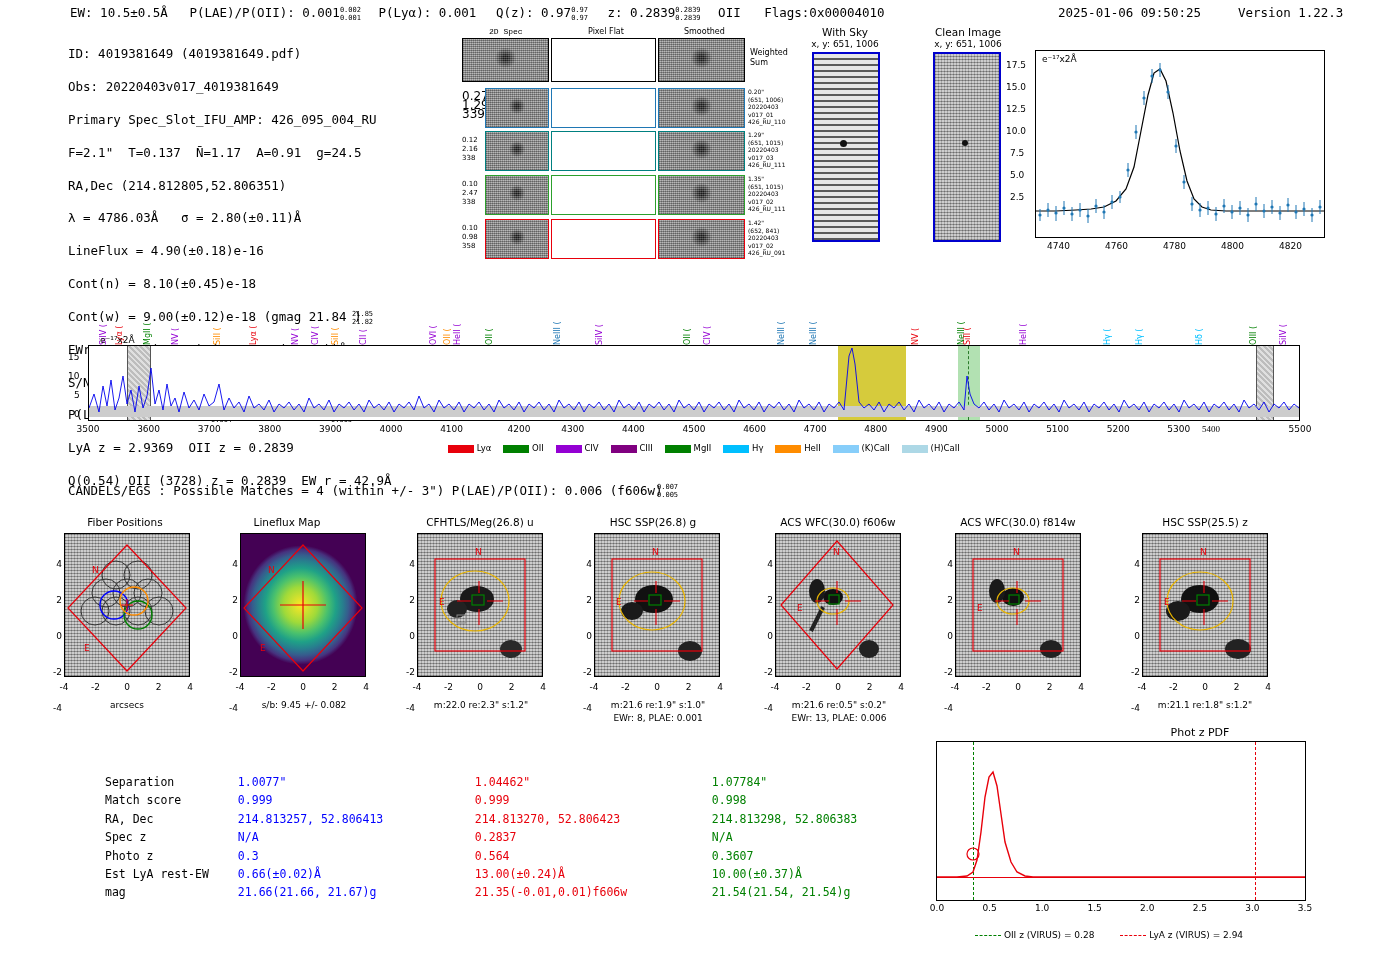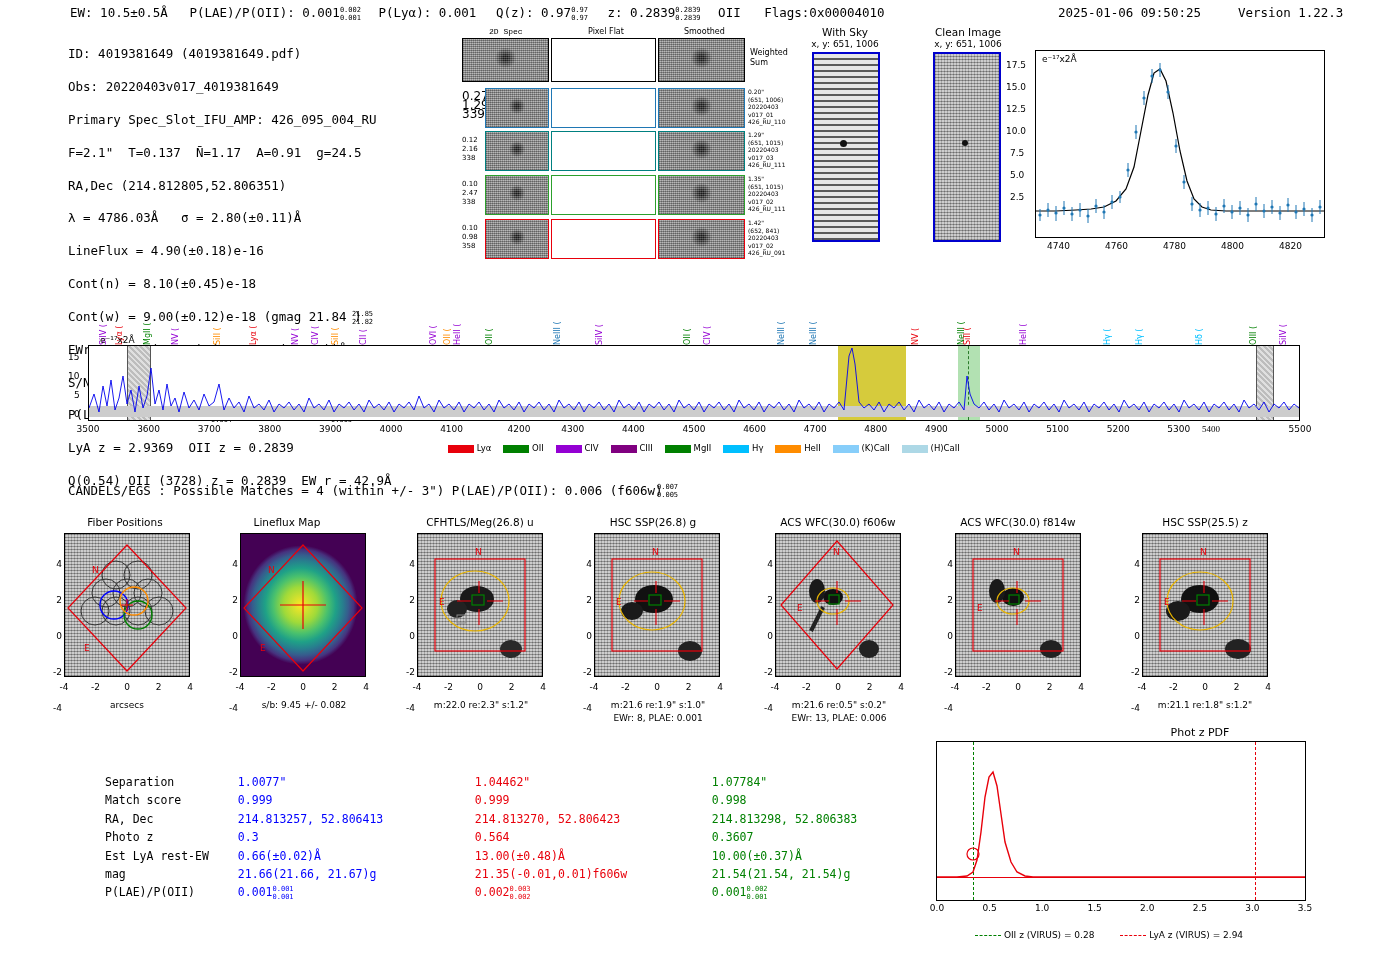--- a/index.html
+++ b/index.html
@@ -534,42 +534,42 @@
           <td style="color: rgb(232, 0, 11); padding-right: 26px; white-space: nowrap; min-width: 210px;">0.999</td>
           <td style="color: rgb(0, 128, 0); padding-right: 26px; white-space: nowrap; min-width: 210px;">0.998</td>
         </tr>
         <tr>
           <td style="padding-right: 28px; white-space: nowrap;">RA, Dec</td>
           <td style="color: rgb(0, 0, 255); padding-right: 26px; white-space: nowrap; min-width: 210px;">214.813257, 52.806413</td>
           <td style="color: rgb(232, 0, 11); padding-right: 26px; white-space: nowrap; min-width: 210px;">214.813270, 52.806423</td>
           <td style="color: rgb(0, 128, 0); padding-right: 26px; white-space: nowrap; min-width: 210px;">214.813298, 52.806383</td>
         </tr>
         <tr>
+          <td style="padding-right: 28px; white-space: nowrap;">Spec z</td>
+          <td style="color: rgb(0, 0, 255); padding-right: 26px; white-space: nowrap; min-width: 210px;">N/A</td>
+          <td style="color: rgb(232, 0, 11); padding-right: 26px; white-space: nowrap; min-width: 210px;">0.2837</td>
+          <td style="color: rgb(0, 128, 0); padding-right: 26px; white-space: nowrap; min-width: 210px;">N/A</td>
+        </tr>
+        <tr>
           <td style="padding-right: 28px; white-space: nowrap;">Photo z</td>
           <td style="color: rgb(0, 0, 255); padding-right: 26px; white-space: nowrap; min-width: 210px;">0.3</td>
           <td style="color: rgb(232, 0, 11); padding-right: 26px; white-space: nowrap; min-width: 210px;">0.564</td>
           <td style="color: rgb(0, 128, 0); padding-right: 26px; white-space: nowrap; min-width: 210px;">0.3607</td>
         </tr>
         <tr>
           <td style="padding-right: 28px; white-space: nowrap;">Est LyA rest-EW</td>
           <td style="color: rgb(0, 0, 255); padding-right: 26px; white-space: nowrap; min-width: 210px;">0.66(±0.02)Å</td>
-          <td style="color: rgb(232, 0, 11); padding-right: 26px; white-space: nowrap; min-width: 210px;">13.00(±0.48)Å</td>
+          <td style="color: rgb(232, 0, 11); padding-right: 26px; white-space: nowrap; min-width: 210px;">13.00(±0.24)Å</td>
           <td style="color: rgb(0, 128, 0); padding-right: 26px; white-space: nowrap; min-width: 210px;">10.00(±0.37)Å</td>
         </tr>
         <tr>
           <td style="padding-right: 28px; white-space: nowrap;">mag</td>
           <td style="color: rgb(0, 0, 255); padding-right: 26px; white-space: nowrap; min-width: 210px;">21.66(21.66, 21.67)g</td>
           <td style="color: rgb(232, 0, 11); padding-right: 26px; white-space: nowrap; min-width: 210px;">21.35(-0.01,0.01)f606w</td>
           <td style="color: rgb(0, 128, 0); padding-right: 26px; white-space: nowrap; min-width: 210px;">21.54(21.54, 21.54)g</td>
-        </tr>
-        <tr>
-          <td style="padding-right: 28px; white-space: nowrap;">P(LAE)/P(OII)</td>
-          <td style="color: rgb(0, 0, 255); padding-right: 26px; white-space: nowrap; min-width: 210px;"><span>0.001</span><span class="frac">0.001<br>0.001</span></td>
-          <td style="color: rgb(232, 0, 11); padding-right: 26px; white-space: nowrap; min-width: 210px;"><span>0.002</span><span class="frac">0.003<br>0.002</span></td>
-          <td style="color: rgb(0, 128, 0); padding-right: 26px; white-space: nowrap; min-width: 210px;"><span>0.001</span><span class="frac">0.002<br>0.001</span></td>
         </tr>
       </tbody>
   </table>
 </div>
 
 <div class="abs cut-title" style="left:1020px;top:726px;width:360px;font-size:11px;">Phot z PDF</div>
 <div class="abs panelbox" style="left:936px;top:741px;width:370px;height:160px;background:#fff;"></div>
 <div class="abs" style="left:973px;top:742px;height:158px;border-left:1.4px dashed #008000;"></div>
 <div class="abs" style="left:1255px;top:742px;height:158px;border-left:1.4px dashed #e8000b;"></div>
 <div class="abs" style="left:937px;top:877px;width:368px;height:1px;background:#e8000b;"></div>

